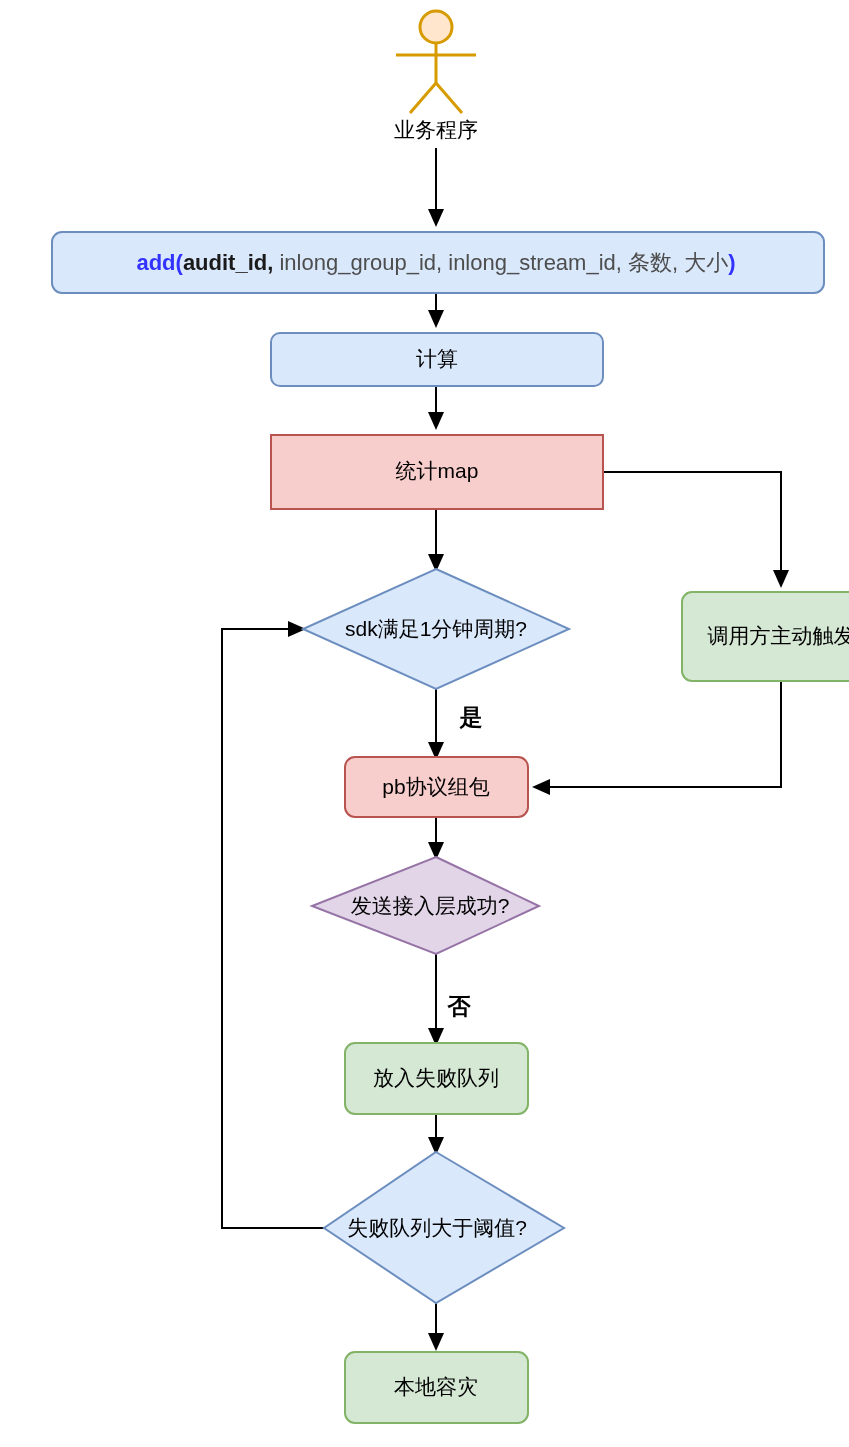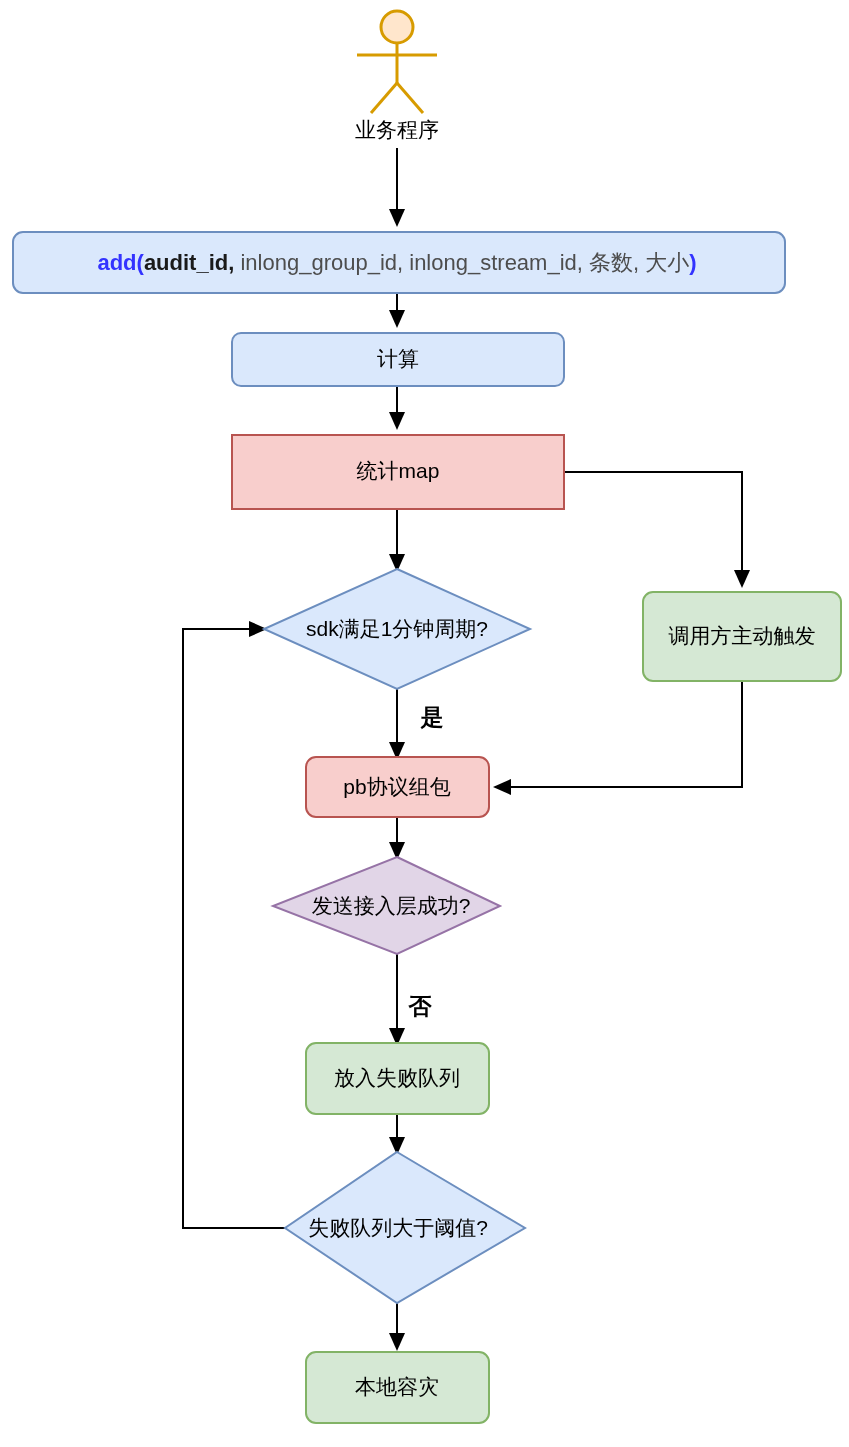--- a/index.html
+++ b/index.html
@@ -10,20 +10,21 @@
   body {
     width: 849px;
     height: 1447px;
     font-family: "Liberation Sans", "DejaVu Sans", sans-serif;
     overflow: hidden;
   }
   #diagram-root {
     position: relative;
     width: 737px;
     height: 1447px;
+    padding-left: 39px;
   }
   svg#flow {
     display: block;
     width: 849px;
     height: 1447px;
   }
   .node-text {
     font-family: "Liberation Sans", "DejaVu Sans", sans-serif;
     font-size: 21px;
     fill: #000000;

